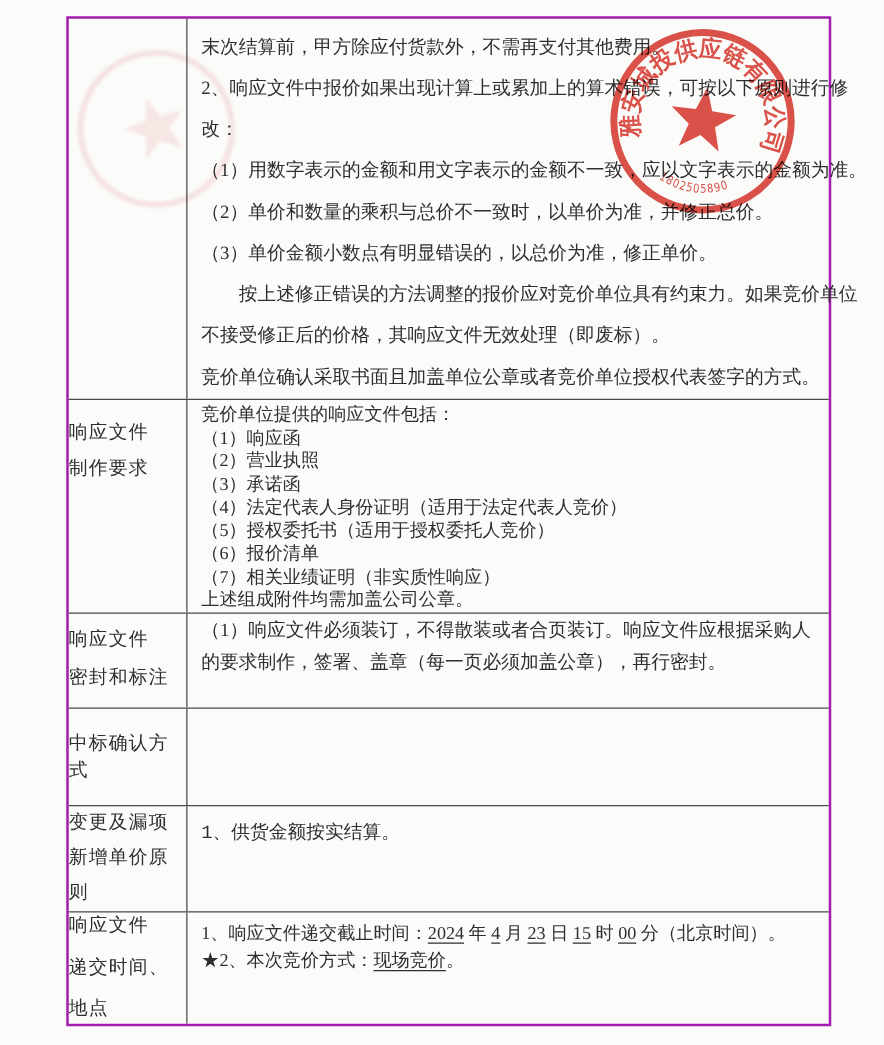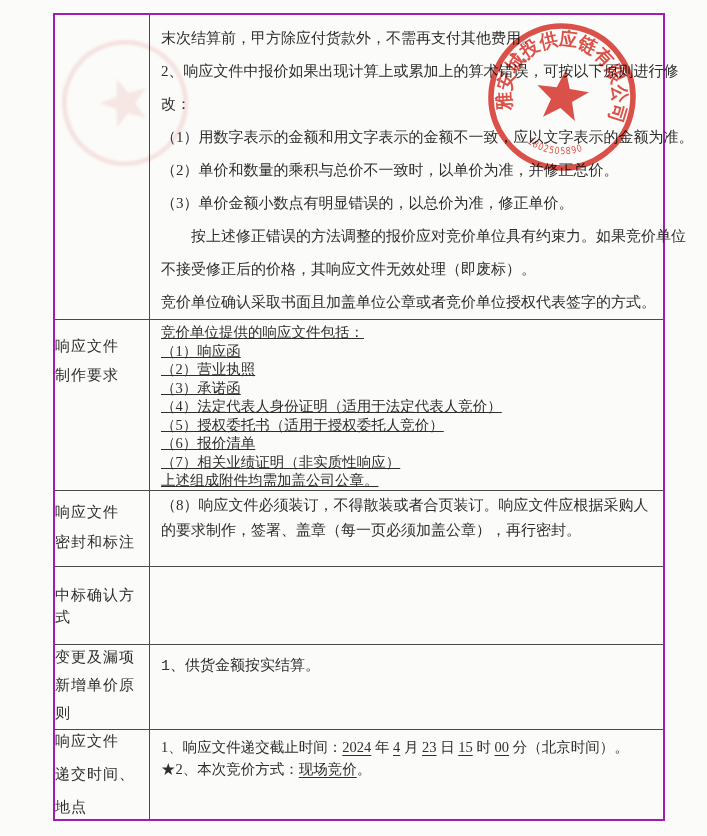--- a/index.html
+++ b/index.html
@@ -32,21 +32,21 @@
   .r2{height:171px;}
   .r3{height:78px;}
   .r4{height:79px;}
   .r5{height:86px;font-family:Liberation Mono, monospace;}
   .r6{height:89px;}
   .r1 .ccell{padding-top:7px;}
   .r1 .line{line-height:33px;white-space:nowrap;}
   .ind{text-indent:2em;}
   .r2 .hcell{padding-top:12px;line-height:29px;}
   .r2 .ccell{padding-top:3px;font-size:14.5px;}
-  .r2 .line{line-height:18.5px;text-decoration:underline;}
+  .r2 .line{line-height:18.5px;}
   .r3 .hcell{padding-top:6px;line-height:30px;}
   .r3 .ccell{padding-top:2px;}
   .r3 .para{line-height:25px;}
   .r4 .hcell{justify-content:center;line-height:22px;}
   .r4 .ccell{padding-top:3px;}
   .r4 .para{line-height:19px;}
   .r5 .hcell{justify-content:center;line-height:28px;}
   .r5 .ccell{padding-top:12px;}
   .r5 .para{line-height:20px;}
   .r6 .hcell{justify-content:center;line-height:33px;}
@@ -103,21 +103,21 @@
         <div class="line">上述组成附件均需加盖公司公章。</div>
       </div>
     </div>
 
     <div class="row r3">
       <div class="hcell">
         <div>响应文件</div>
         <div>密封和标注</div>
       </div>
       <div class="ccell">
-        <div class="para">（8）响应文件必须装订，不得散装或者合页装订。响应文件应根据采购人的要求制作，签署、盖章（每一页必须加盖公章），再行密封。</div>
+        <div class="para">（1）响应文件必须装订，不得散装或者合页装订。响应文件应根据采购人的要求制作，签署、盖章（每一页必须加盖公章），再行密封。</div>
       </div>
     </div>
 
     <div class="row r4">
       <div class="hcell">
         <div>中标确认方</div>
         <div>式</div>
       </div>
     </div>
 

